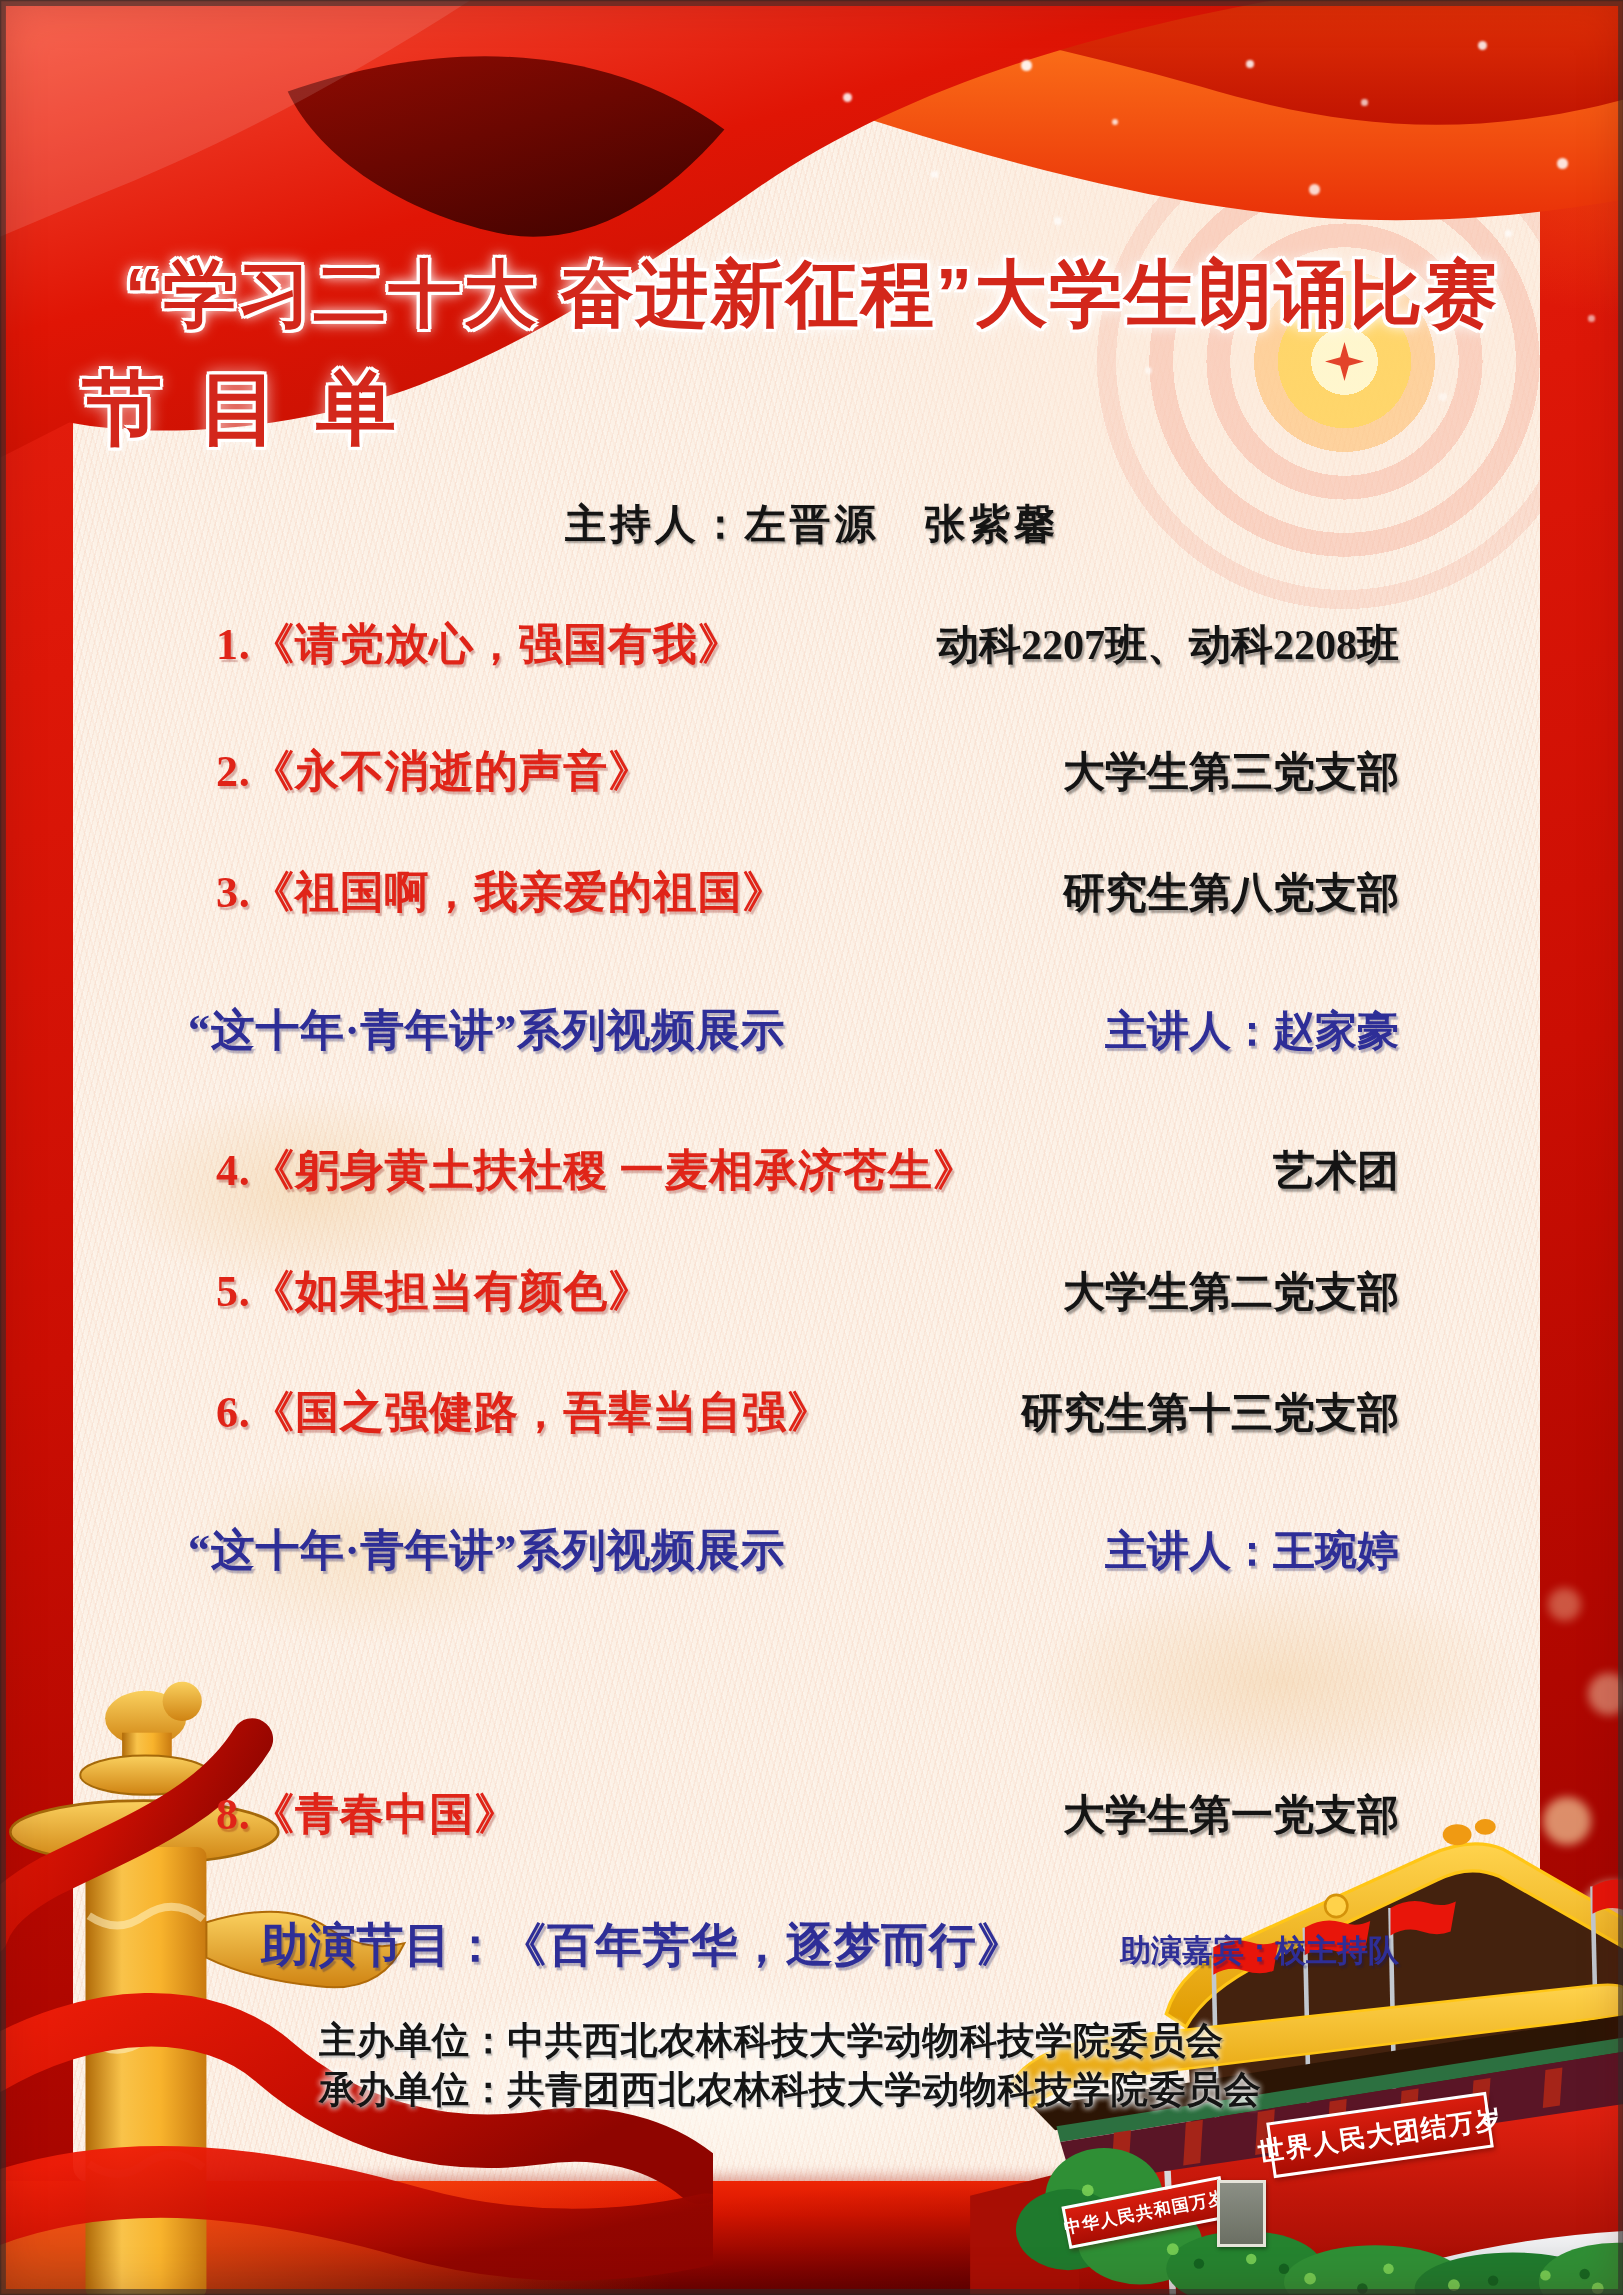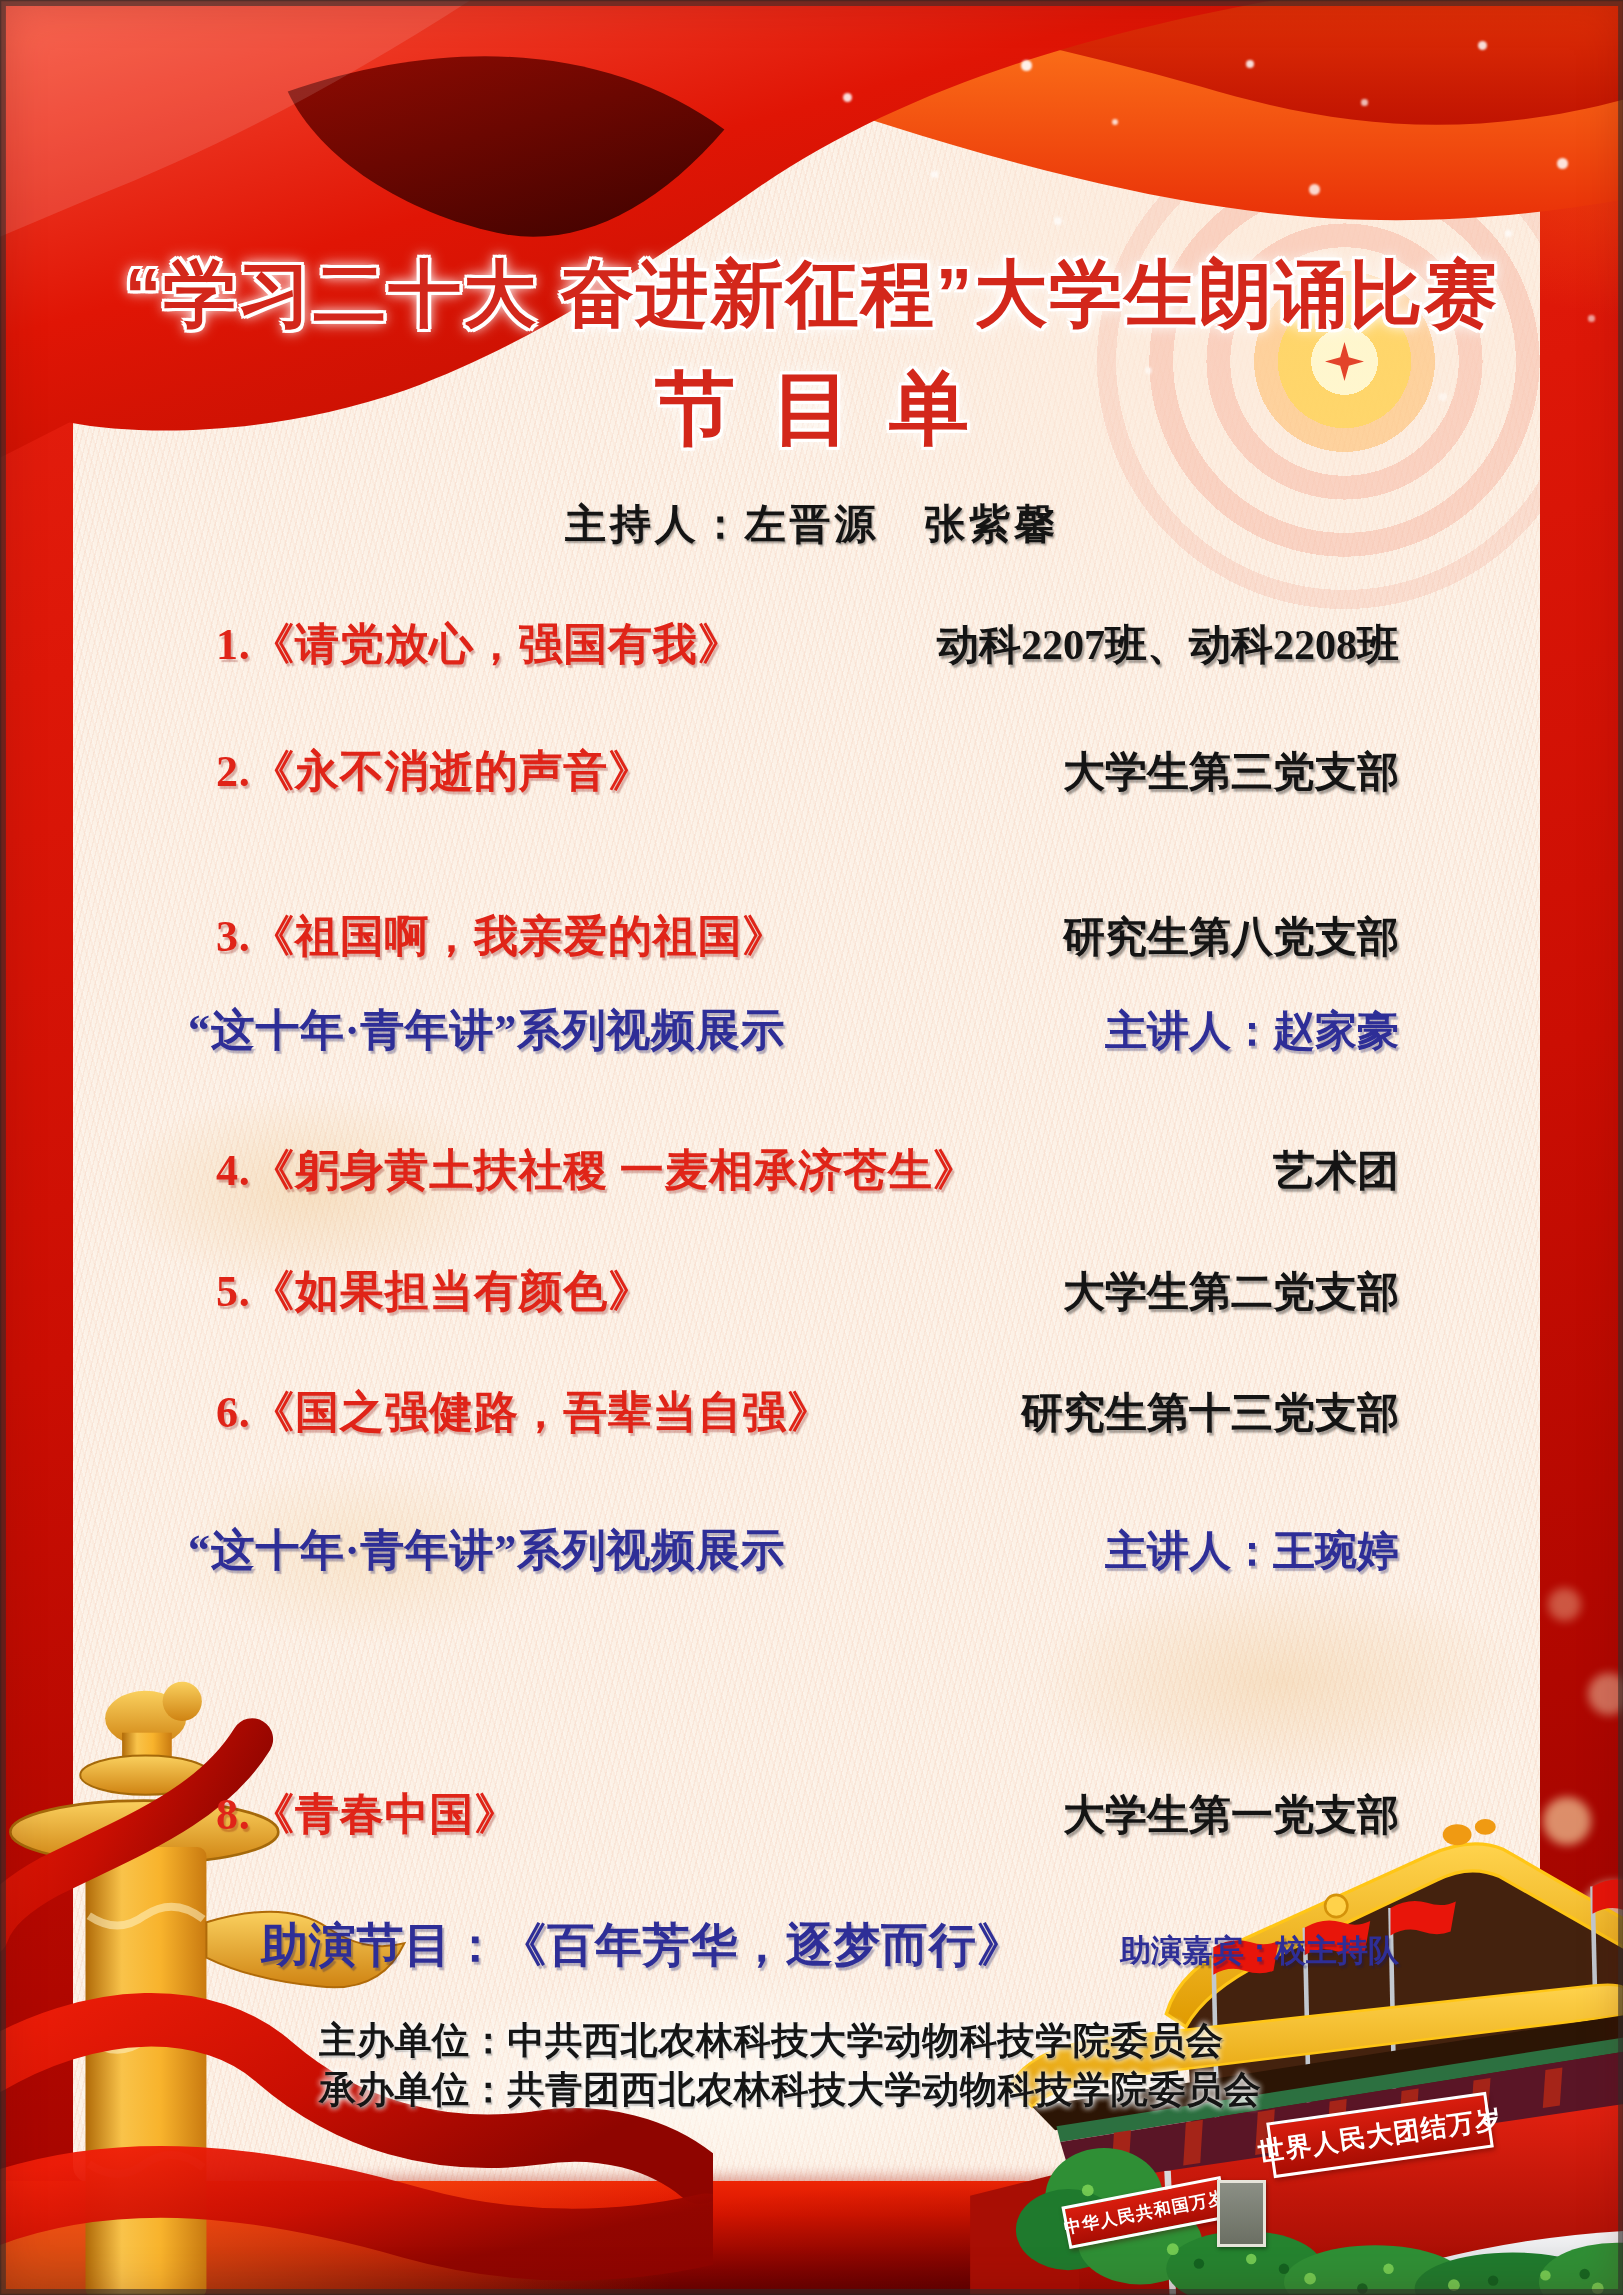--- a/index.html
+++ b/index.html
@@ -52,23 +52,23 @@
     box-shadow:1.3px 2.6px 5.2px rgba(60,0,0,.4);white-space:nowrap;}
   .banner-left{left:1064px;top:2191px;width:156px;height:37px;font-size:17px;transform:rotate(-11deg);}
   .banner-right{left:1269px;top:2107px;width:216px;height:50px;font-size:26px;transform:rotate(-8deg);}
   .portrait{position:absolute;left:1217px;top:2180px;width:43px;height:61px;z-index:6;
     background:linear-gradient(#8b8f85,#6b6f63);border:3.9px solid #e6e4da;box-shadow:0.7px 2px 3.9px rgba(0,0,0,.4);}
   
   .txt{position:absolute;z-index:9;}
   .title1{left:0;right:0;top:252px;text-align:center;
     font:900 73px/1.15 "Liberation Sans",sans-serif;color:#d3271b;letter-spacing:2px;
     text-shadow:-3.3px 0 #fff,3.3px 0 #fff,0 -3.3px #fff,0 3.3px #fff,-2.6px -2.6px #fff,2.6px -2.6px #fff,-2.6px 2.6px #fff,2.6px 2.6px #fff,0 0 17px #fff,0 0 11.8px #fff;}
-  .title2{left:0;right:0;top:367px;text-align:center;
+  .title2{left:0;right:0;top:367px;text-align:left;
     font:900 80px/1.05 "Liberation Sans",sans-serif;color:#d3271b;letter-spacing:37px;text-indent:37px;
-    text-shadow:-3.3px 0 #fff,3.3px 0 #fff,0 -3.3px #fff,0 3.3px #fff,-2.6px -2.6px #fff,2.6px -2.6px #fff,-2.6px 2.6px #fff,2.6px 2.6px #fff,0 0 17px #fff;}
+    text-shadow:-3.3px 0 #fff,3.3px 0 #fff,0 -3.3px #fff,0 3.3px #fff,-2.6px -2.6px #fff,2.6px -2.6px #fff,-2.6px 2.6px #fff,2.6px 2.6px #fff,0 0 17px #fff;padding-left:45px;}
   .host{left:0;right:0;top:502px;text-align:center;font:700 41px/1.1 "Liberation Serif",serif;
     color:#141414;letter-spacing:3.9px;text-shadow:1.3px 2px 2px rgba(0,0,0,.35);}
   .row{left:216px;right:225px;display:flex;justify-content:space-between;align-items:baseline;}
   .row .t{font:700 44px/1.12 "Liberation Serif",serif;color:#e02418;letter-spacing:0.7px;
     text-shadow:2px 2.6px 1.3px rgba(128,8,0,.28);white-space:nowrap;}
   .row .p{font:700 42px/1.12 "Liberation Serif",serif;color:#141414;
     text-shadow:2px 2.6px 2px rgba(0,0,0,.35);white-space:nowrap;}
   .row.video{left:188px;}
   .row.video .t,.row.video .p{color:#2e2e97;text-shadow:2px 2.6px 1.3px rgba(20,20,90,.30);margin-top:16px;}
   .row.assist{left:261px;}
@@ -278,21 +278,21 @@
   <div class="txt host">主持人：左晋源　张紫馨</div>
 
   <div class="txt row" style="top:620px">
     <span class="t"><span>1.</span><span>《请党放心，强国有我》</span></span>
     <span class="p">动科2207班、动科2208班</span>
   </div>
   <div class="txt row" style="top:747px">
     <span class="t"><span>2.</span><span>《永不消逝的声音》</span></span>
     <span class="p">大学生第三党支部</span>
   </div>
-  <div class="txt row" style="top:912px">
+  <div class="txt row" style="top:868px">
     <span class="t"><span>3.</span><span>《祖国啊，我亲爱的祖国》</span></span>
     <span class="p">研究生第八党支部</span>
   </div>
   <div class="txt row video" style="top:990px">
     <span class="t">“这十年·青年讲”系列视频展示</span>
     <span class="p">主讲人：赵家豪</span>
   </div>
   <div class="txt row" style="top:1146px">
     <span class="t"><span>4.</span><span>《躬身黄土扶社稷 一麦相承济苍生》</span></span>
     <span class="p">艺术团</span>

